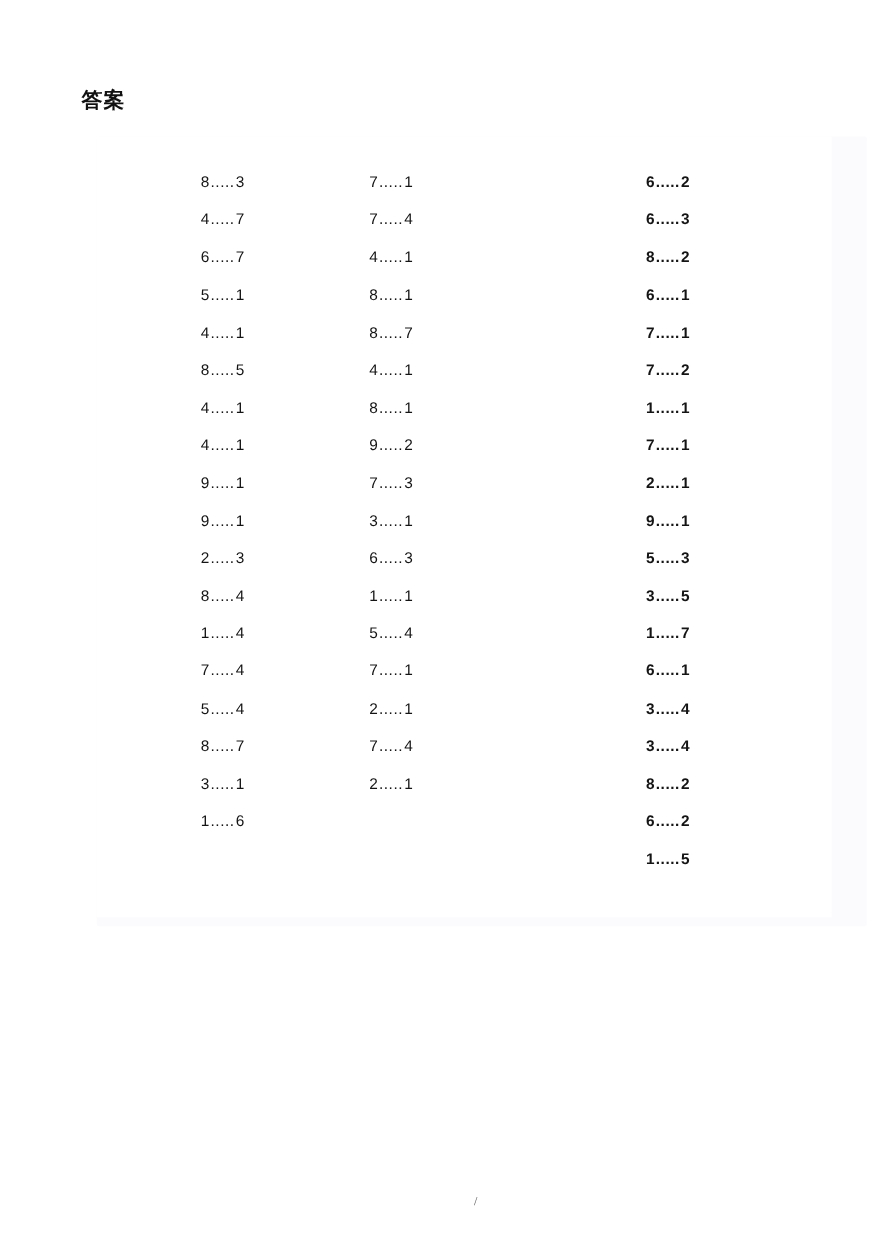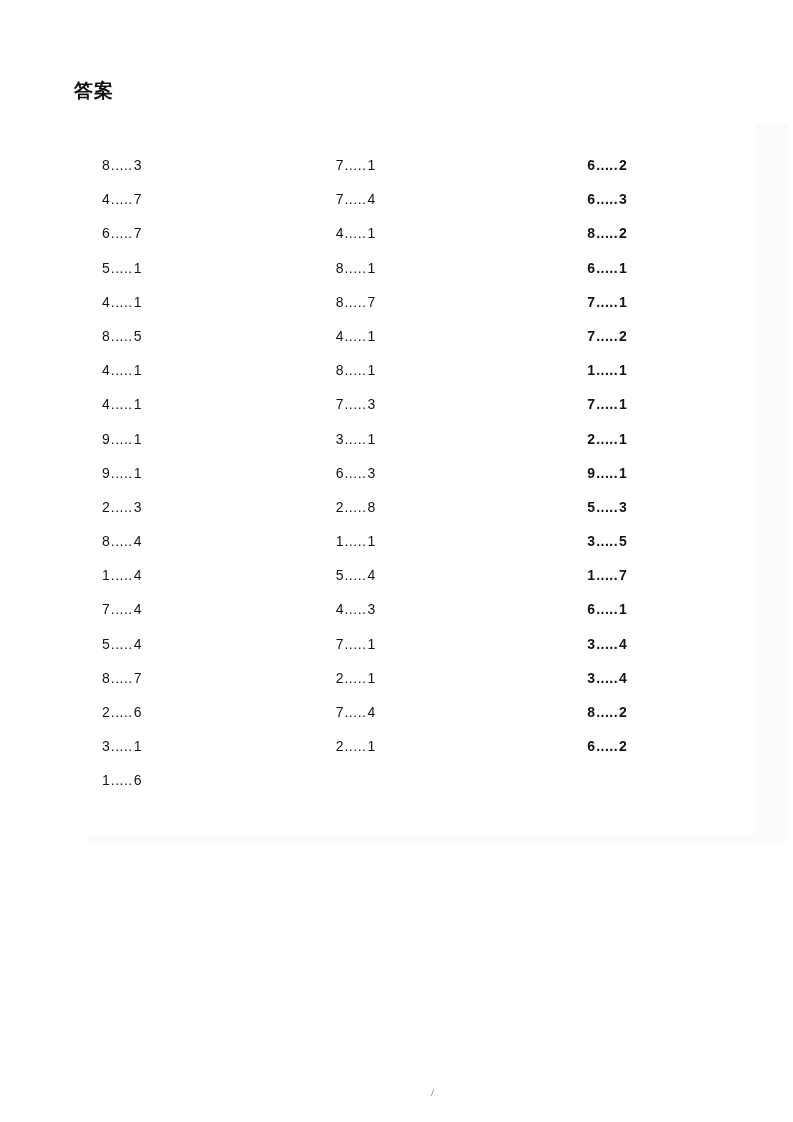--- a/index.html
+++ b/index.html
@@ -58,21 +58,21 @@
     display: flex;
     flex-direction: row;
     padding: 24px 0 0 0;
     box-sizing: border-box;
   }
   .col {
     width: 222px;
     display: flex;
     flex-direction: column;
   }
-  .col:nth-child(1) { padding-left: 14px; }
+  .col:nth-child(1) { padding-left: 14px; align-items: center; }
   .col:nth-child(2) { padding-left: 33px; }
   .col:nth-child(3) { padding-left: 51px; font-weight: bold; }
   .ans-item {
     height: 34.2px;
     line-height: 34.2px;
     font-size: 14px;
     color: #141414;
     white-space: nowrap;
     font-family: "Liberation Sans", sans-serif;
   }
@@ -111,39 +111,37 @@
           <div class="ans-item"><span>4</span><span class="dots">.....</span><span>1</span></div>
           <div class="ans-item"><span>4</span><span class="dots">.....</span><span>1</span></div>
           <div class="ans-item"><span>9</span><span class="dots">.....</span><span>1</span></div>
           <div class="ans-item"><span>9</span><span class="dots">.....</span><span>1</span></div>
           <div class="ans-item"><span>2</span><span class="dots">.....</span><span>3</span></div>
           <div class="ans-item"><span>8</span><span class="dots">.....</span><span>4</span></div>
           <div class="ans-item"><span>1</span><span class="dots">.....</span><span>4</span></div>
           <div class="ans-item"><span>7</span><span class="dots">.....</span><span>4</span></div>
           <div class="ans-item"><span>5</span><span class="dots">.....</span><span>4</span></div>
           <div class="ans-item"><span>8</span><span class="dots">.....</span><span>7</span></div>
-          <div class="ans-item"><span>2</span><span class="dots">.....</span><span>6</span></div>
           <div class="ans-item"><span>3</span><span class="dots">.....</span><span>1</span></div>
           <div class="ans-item"><span>1</span><span class="dots">.....</span><span>6</span></div>
         </div>
         <div class="col">
           <div class="ans-item"><span>7</span><span class="dots">.....</span><span>1</span></div>
           <div class="ans-item"><span>7</span><span class="dots">.....</span><span>4</span></div>
           <div class="ans-item"><span>4</span><span class="dots">.....</span><span>1</span></div>
           <div class="ans-item"><span>8</span><span class="dots">.....</span><span>1</span></div>
           <div class="ans-item"><span>8</span><span class="dots">.....</span><span>7</span></div>
           <div class="ans-item"><span>4</span><span class="dots">.....</span><span>1</span></div>
           <div class="ans-item"><span>8</span><span class="dots">.....</span><span>1</span></div>
+          <div class="ans-item"><span>9</span><span class="dots">.....</span><span>2</span></div>
           <div class="ans-item"><span>7</span><span class="dots">.....</span><span>3</span></div>
           <div class="ans-item"><span>3</span><span class="dots">.....</span><span>1</span></div>
           <div class="ans-item"><span>6</span><span class="dots">.....</span><span>3</span></div>
-          <div class="ans-item"><span>2</span><span class="dots">.....</span><span>8</span></div>
           <div class="ans-item"><span>1</span><span class="dots">.....</span><span>1</span></div>
           <div class="ans-item"><span>5</span><span class="dots">.....</span><span>4</span></div>
-          <div class="ans-item"><span>4</span><span class="dots">.....</span><span>3</span></div>
           <div class="ans-item"><span>7</span><span class="dots">.....</span><span>1</span></div>
           <div class="ans-item"><span>2</span><span class="dots">.....</span><span>1</span></div>
           <div class="ans-item"><span>7</span><span class="dots">.....</span><span>4</span></div>
           <div class="ans-item"><span>2</span><span class="dots">.....</span><span>1</span></div>
         </div>
         <div class="col">
           <div class="ans-item"><span>6</span><span class="dots">.....</span><span>2</span></div>
           <div class="ans-item"><span>6</span><span class="dots">.....</span><span>3</span></div>
           <div class="ans-item"><span>8</span><span class="dots">.....</span><span>2</span></div>
           <div class="ans-item"><span>6</span><span class="dots">.....</span><span>1</span></div>
@@ -154,19 +152,20 @@
           <div class="ans-item"><span>2</span><span class="dots">.....</span><span>1</span></div>
           <div class="ans-item"><span>9</span><span class="dots">.....</span><span>1</span></div>
           <div class="ans-item"><span>5</span><span class="dots">.....</span><span>3</span></div>
           <div class="ans-item"><span>3</span><span class="dots">.....</span><span>5</span></div>
           <div class="ans-item"><span>1</span><span class="dots">.....</span><span>7</span></div>
           <div class="ans-item"><span>6</span><span class="dots">.....</span><span>1</span></div>
           <div class="ans-item"><span>3</span><span class="dots">.....</span><span>4</span></div>
           <div class="ans-item"><span>3</span><span class="dots">.....</span><span>4</span></div>
           <div class="ans-item"><span>8</span><span class="dots">.....</span><span>2</span></div>
           <div class="ans-item"><span>6</span><span class="dots">.....</span><span>2</span></div>
+          <div class="ans-item"><span>1</span><span class="dots">.....</span><span>5</span></div>
         </div>
       </div>
   </div>
 
   <div class="page-footer">/</div>
 
 </div>
 
 </body></html>

